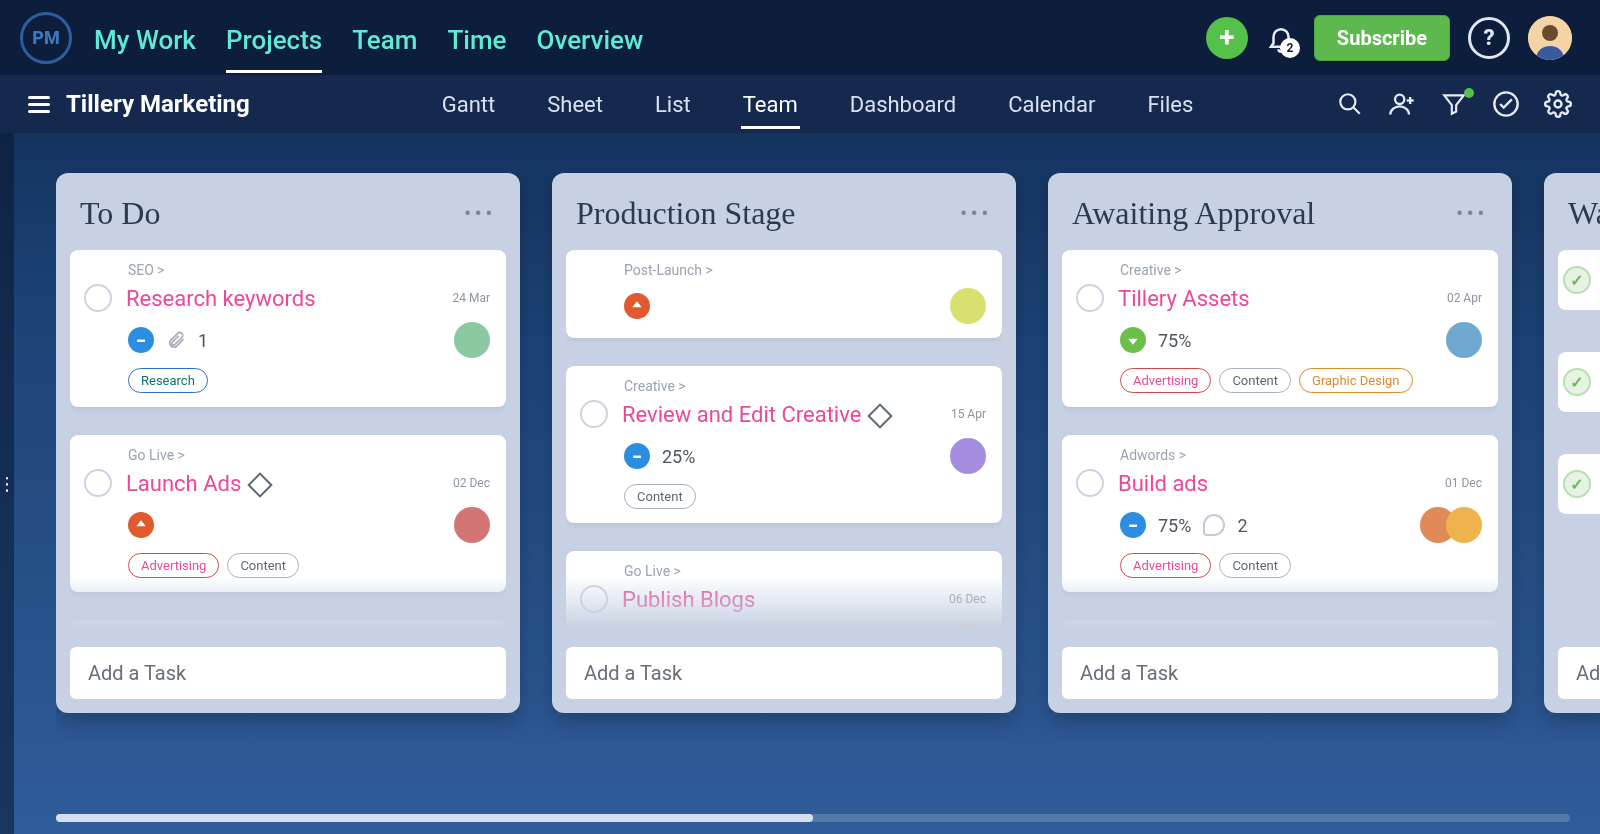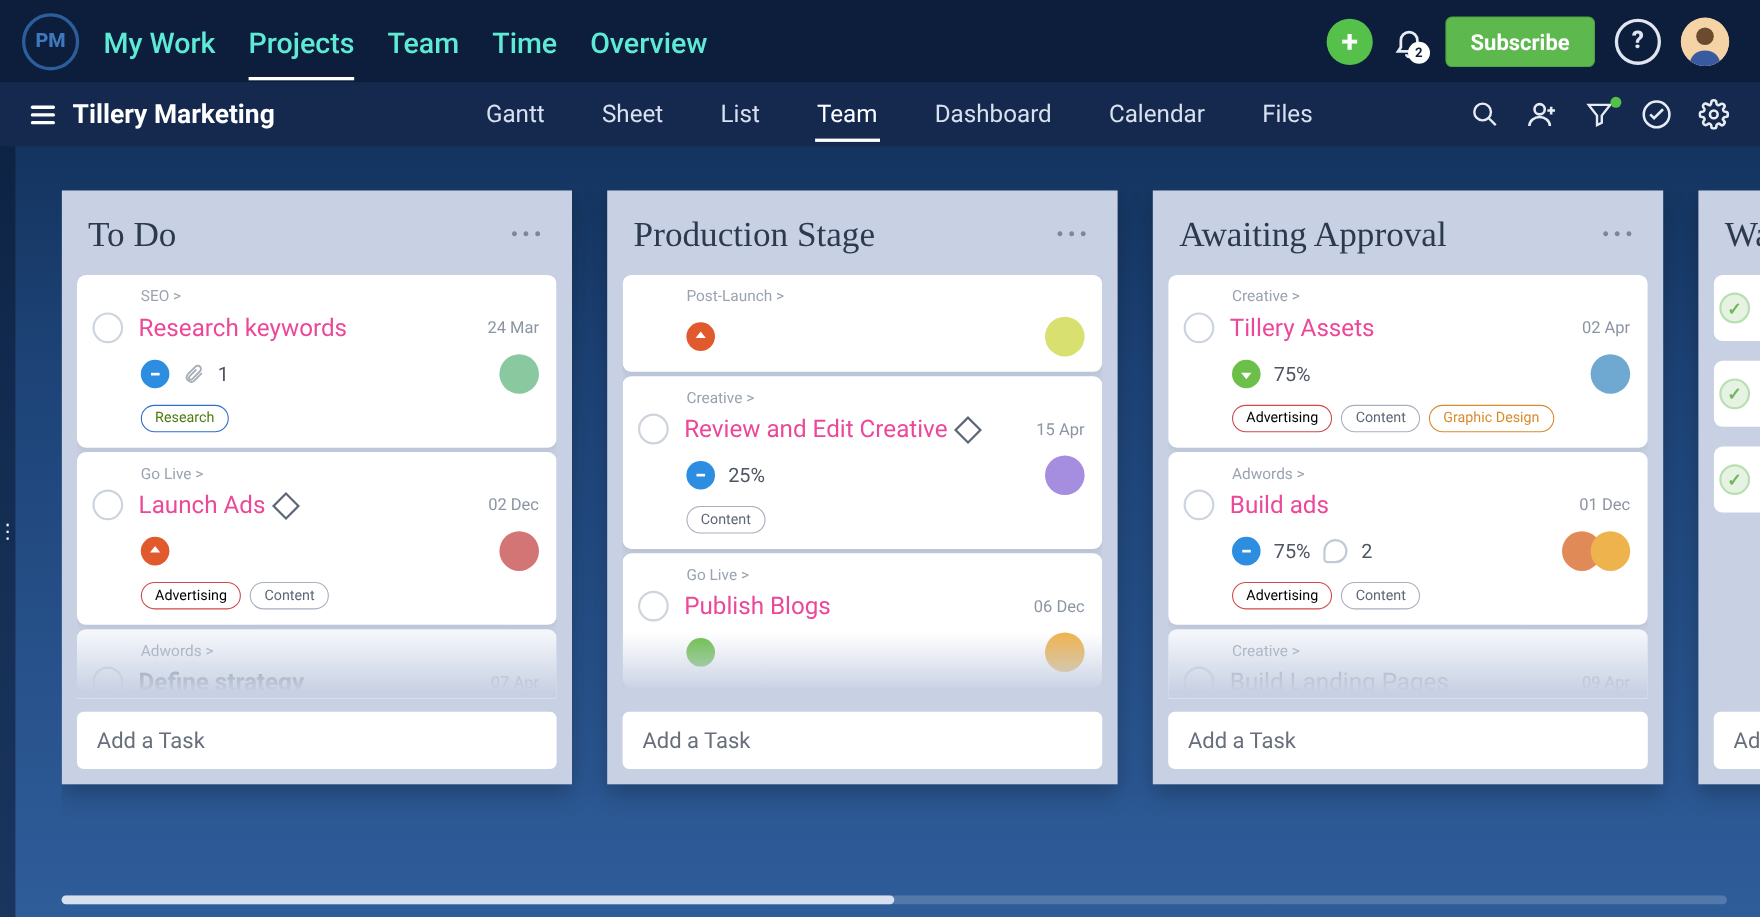--- a/index.html
+++ b/index.html
@@ -78,61 +78,61 @@
   .board-wrap{ position:relative; height:calc(834px - 75px - 58px); padding:40px 0 0 56px;}
   .left-rail{
     position:absolute; left:0; top:0; bottom:0; width:14px;
     background:rgba(10,22,45,0.55);
     display:flex; align-items:center; justify-content:center;
   }
   .left-rail .dots{ color:#fff; font-size:18px; line-height:6px;}
   .columns{ display:flex; gap:32px; height:100%; overflow:hidden;}
   .col{
     width:464px; min-width:464px; background:#c8d1e3;
-    border-radius:0; padding:14px 14px 14px;
+    border-radius:12px; padding:14px 14px 14px;
     display:flex; flex-direction:column;
     box-shadow:0 8px 20px rgba(0,0,0,0.25);
     height:540px;
   }
   .col.partial{ width:80px; min-width:80px; overflow:hidden; padding:14px 14px;}
   .col-head{ display:flex; align-items:center; padding:8px 10px 18px;}
   .col-title{ font-family: Georgia, 'Times New Roman', serif; font-size:32px; color:#2b3a4f; font-weight:500; white-space:nowrap;}
   .col-menu{ margin-left:auto; color:#7d8798; letter-spacing:4px; font-weight:800; cursor:pointer; font-size:18px;}
-  .col-body{ flex:1; overflow:hidden; position:relative; display:flex; flex-direction:column; gap:4px;}
+  .col-body{ flex:1; overflow:hidden; position:relative; display:flex; flex-direction:column; gap:28px;}
   .fade-bottom{ position:absolute; bottom:0; left:0; right:0; height:60px; background:linear-gradient(180deg, rgba(200,209,227,0) 0%, #c8d1e3 90%); pointer-events:none;}
   .card{
     background:#fff; border-radius:8px; padding:12px 16px 14px 14px;
     box-shadow:0 2px 6px rgba(0,0,0,0.08);
   }
   .crumb{ font-size:14px; color:#9aa3b0; margin:0 0 6px 44px;}
   .card-row{ display:flex; align-items:center;}
   .checkbox{ width:28px; height:28px; border:2px solid #cdd4dd; border-radius:50%; margin-right:14px; flex-shrink:0;}
   .checkbox.checked{ background:#e6f3e3; border-color:#b8dfb2; position:relative;}
   .checkbox.checked::after{ content:"✓"; position:absolute; inset:0; display:flex; align-items:center; justify-content:center; color:#6fb85e; font-size:16px; font-weight:700;}
   .task-title{ font-size:22px; color:#ec4899;}
   .diamond{ display:inline-block; width:18px; height:18px; border:2px solid #5c6775; transform:rotate(45deg); margin-left:10px; vertical-align:middle;}
-  .date{ margin-left:auto; font-size:15px; color:#8c95a3; white-space:nowrap;}
+  .date{ margin-left:auto; font-size:12px; color:#8c95a3; white-space:nowrap;}
   .card-meta{ display:flex; align-items:center; margin:10px 0 0 44px; gap:12px;}
   .prio{ width:26px; height:26px; border-radius:50%; display:flex; align-items:center; justify-content:center;}
   .prio.minus{ background:#2d8de0; color:#fff; font-weight:900; font-size:18px;}
   .prio.up{ background:#e05a2d; color:#fff;}
   .prio.down{ background:#6cc04a; color:#fff;}
   .prio svg{ width:14px; height:14px;}
   .clip{ color:#a6adb8; font-size:18px;}
   .meta-num{ font-size:18px; color:#4d5662;}
   .card-av{ margin-left:auto; width:36px; height:36px; border-radius:50%;}
   .av1{ background:#8ac9a0;} .av2{ background:#e08a58;} .av3{ background:#d8e070;}
   .av4{ background:#a58de0;} .av5{ background:#6fa8d0;} .av6{ background:#d47575;}
   .av7{ background:#efb34d;}
   .av-stack{ margin-left:auto; display:flex;}
   .av-stack .card-av{ margin-left:-10px;}
   .tags{ display:flex; gap:8px; margin:10px 0 0 44px; flex-wrap:wrap;}
   .tag{ font-size:13px; padding:4px 12px; border-radius:14px; border:1px solid; background:#fff;}
-  .tag.blue{ color:#4d7c0f; border-color:#2d6fd0;}
-  .tag.red{ color:#000000; border-color:#d04a4a;}
+  .tag.blue{ color:#0f766e; border-color:#2d6fd0;}
+  .tag.red{ color:#ec4899; border-color:#d04a4a;}
   .tag.grey{ color:#5c6775; border-color:#a8b0bd;}
   .tag.orange{ color:#d88b2d; border-color:#d88b2d;}
   .comment-bubble{ width:22px; height:22px; border:2px solid #c3cad5; border-radius:50% 50% 50% 4px;}
   .add-task{
     background:#fff; border-radius:6px; margin-top:12px; padding:14px 18px;
     font-size:20px; color:#676f7b; cursor:text;
   }
 
   
   .mini-card{ background:#fff; border-radius:8px; height:60px; margin-bottom:14px; display:flex; align-items:center; justify-content:center;}

